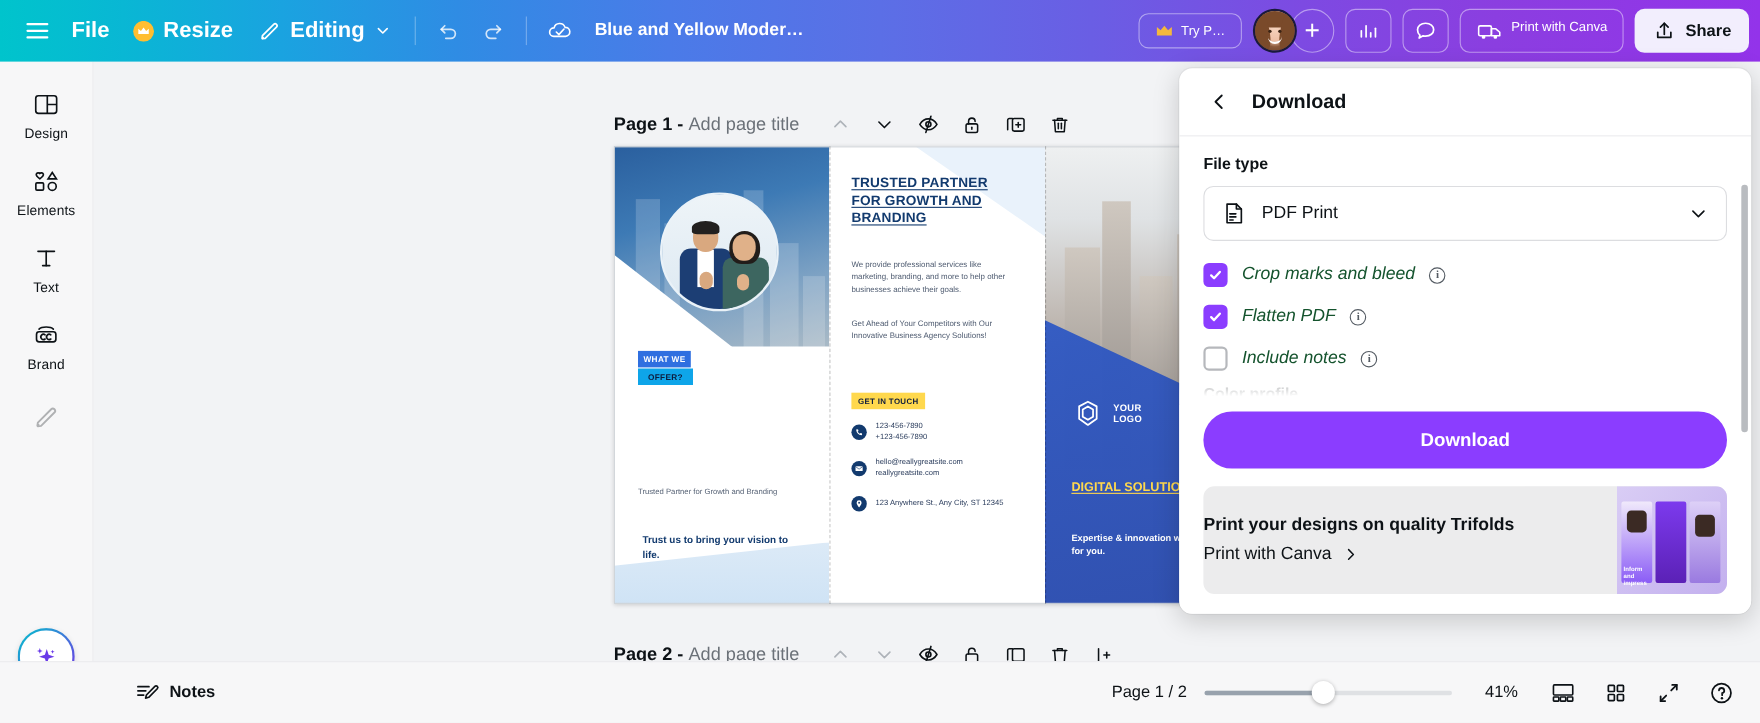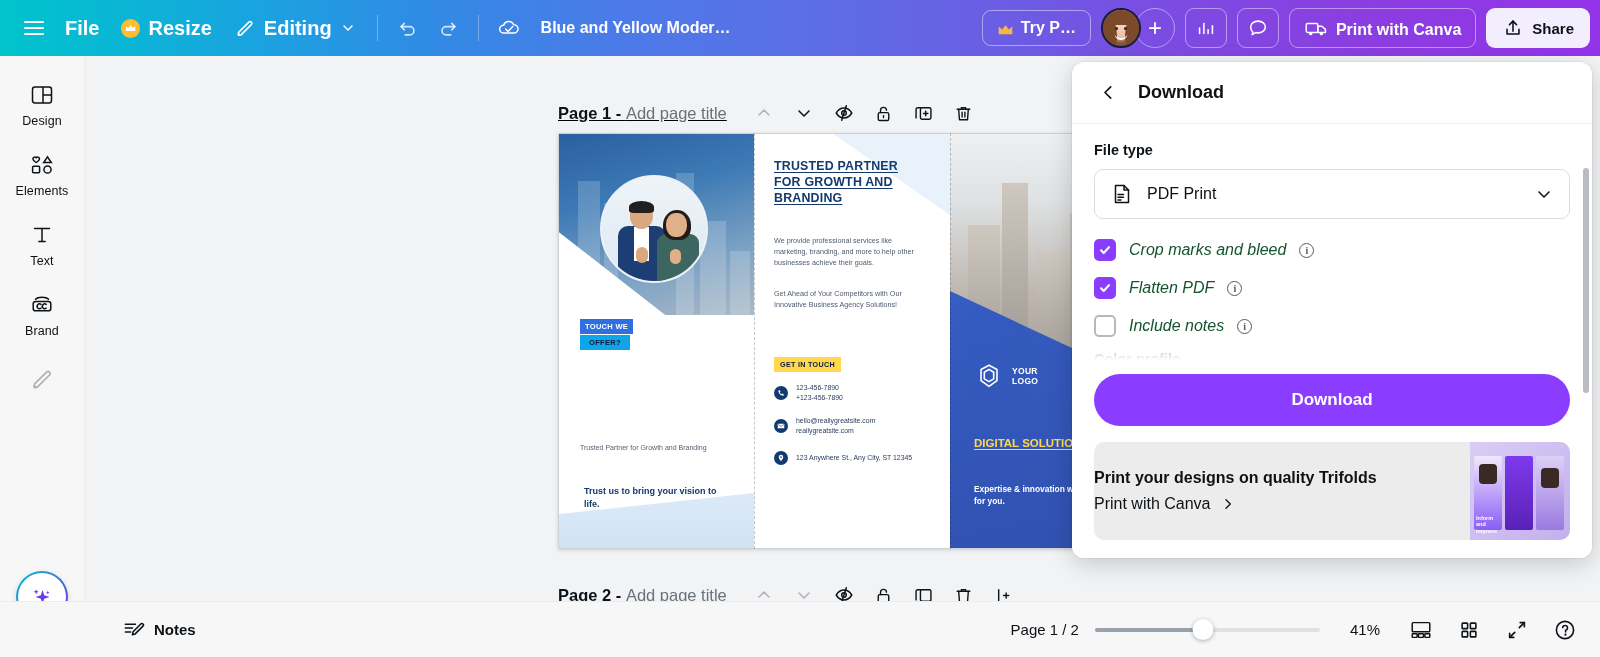--- a/index.html
+++ b/index.html
@@ -39,24 +39,24 @@
     margin: 0 10px;
   }
   .hamburger { display:flex; flex-direction:column; gap:4px; }
   .hamburger i { display:block; width:20px; height:2px; background:#fff; border-radius:2px; }
   .doc-title {
     color: #fff; font-size: 16px; font-weight: 600; padding: 7px 12px;
     border-radius: 8px; cursor: pointer; max-width: 240px;
     overflow: hidden; text-overflow: ellipsis; white-space: nowrap;
   }
   .outline-btn {
-    display:flex; align-items:flex-end; gap:7px;
+    display:flex; align-items:flex-start; gap:7px;
     border: 1px solid rgba(255,255,255,0.45);
     border-radius: 9px; padding: 8px 14px;
-    color:#fff; font-size: 16px; font-weight: 700; cursor:pointer;
+    color:#fff; font-size: 12px; font-weight: 400; cursor:pointer;
     white-space: nowrap;
   }
   .outline-icon-btn {
     display:flex; align-items:center; justify-content:center;
     width:42px; height:40px;
     border: 1px solid rgba(255,255,255,0.45);
     border-radius: 9px; color:#fff; cursor:pointer;
   }
   .avatar {
     width: 40px; height: 40px; border-radius: 50%;
@@ -119,21 +119,21 @@
     box-shadow: 0 2px 6px rgba(0,0,0,.12);
   }
 
   
   .canvas-area {
     position: absolute; top: 56px; left: 85px; right: 0; bottom: 56px;
     background: #f2f3f5; overflow: hidden;
   }
   .page-head {
     position: absolute; top: 40px; left: 473px;
-    display: flex; align-items: center; gap: 2px; text-decoration: underline;
+    display: flex; align-items: center; gap: 2px;
   }
   .page-head .title { font-size: 16.5px; color: #0d1216; margin-right: 16px; white-space:nowrap; }
   .page-head .title b { font-weight: 700; }
   .page-head .title span { color: #6b7178; }
   .hd-icon {
     width: 38px; height: 34px; display:flex; align-items:center; justify-content:center;
     border-radius:7px; cursor:pointer; color:#0d1216;
   }
   .hd-icon.dim { color:#aeb3b9; }
 
@@ -613,21 +613,21 @@
               <span class="hair"></span>
               <span class="thumb"></span>
           </span>
           <span class="ppl woman">
             <span class="body"></span>
               <span class="hair"></span>
               <span class="head"></span>
               <span class="thumb"></span>
           </span>
         </div>
-        <div class="tag-blue">TOUCH WE</div>
+        <div class="tag-blue">WHAT WE</div>
         <div class="tag-yellow">OFFER?</div>
         <div class="sub-txt">Trusted Partner for Growth and Branding</div>
         <div class="cta-txt">Trust us to bring your vision to life.</div>
         <div class="lblue"></div>
       </div>
 
       <div class="p2">
         <div class="corner"></div>
         <h1>TRUSTED PARTNER FOR GROWTH AND BRANDING</h1>
         <div class="t1">We provide professional services like marketing, branding, and more to help other businesses achieve their goals.</div>

